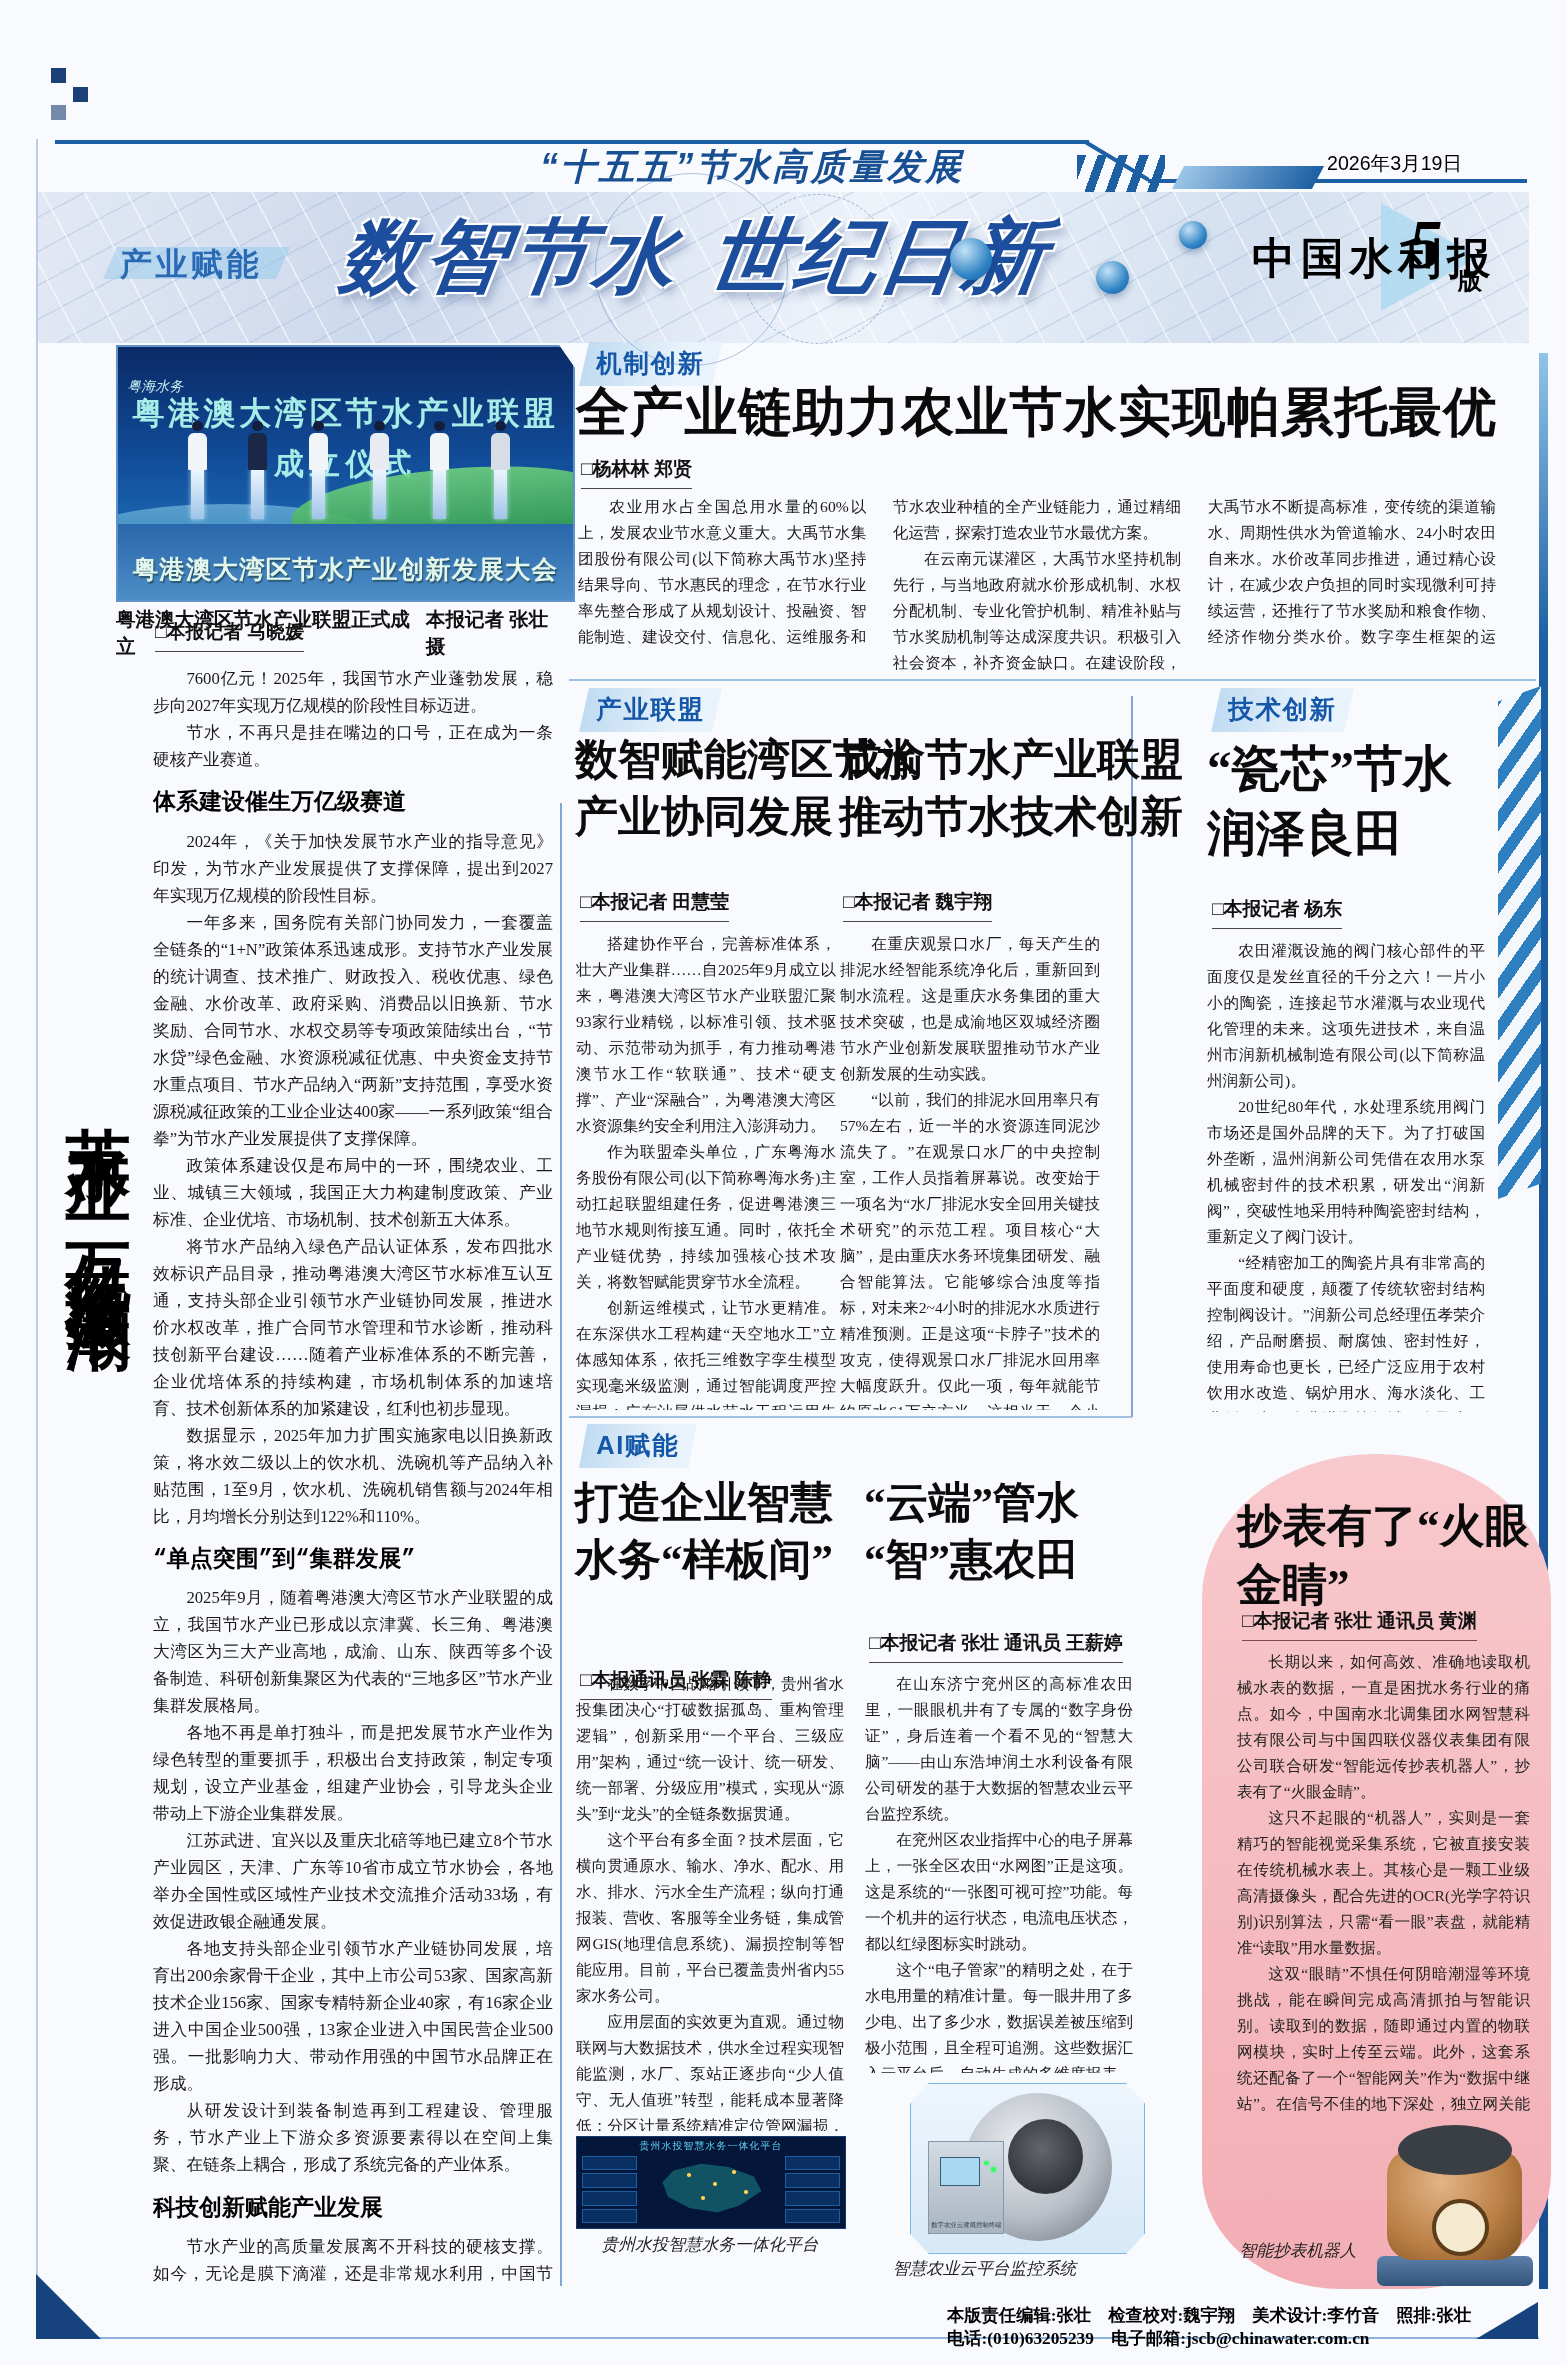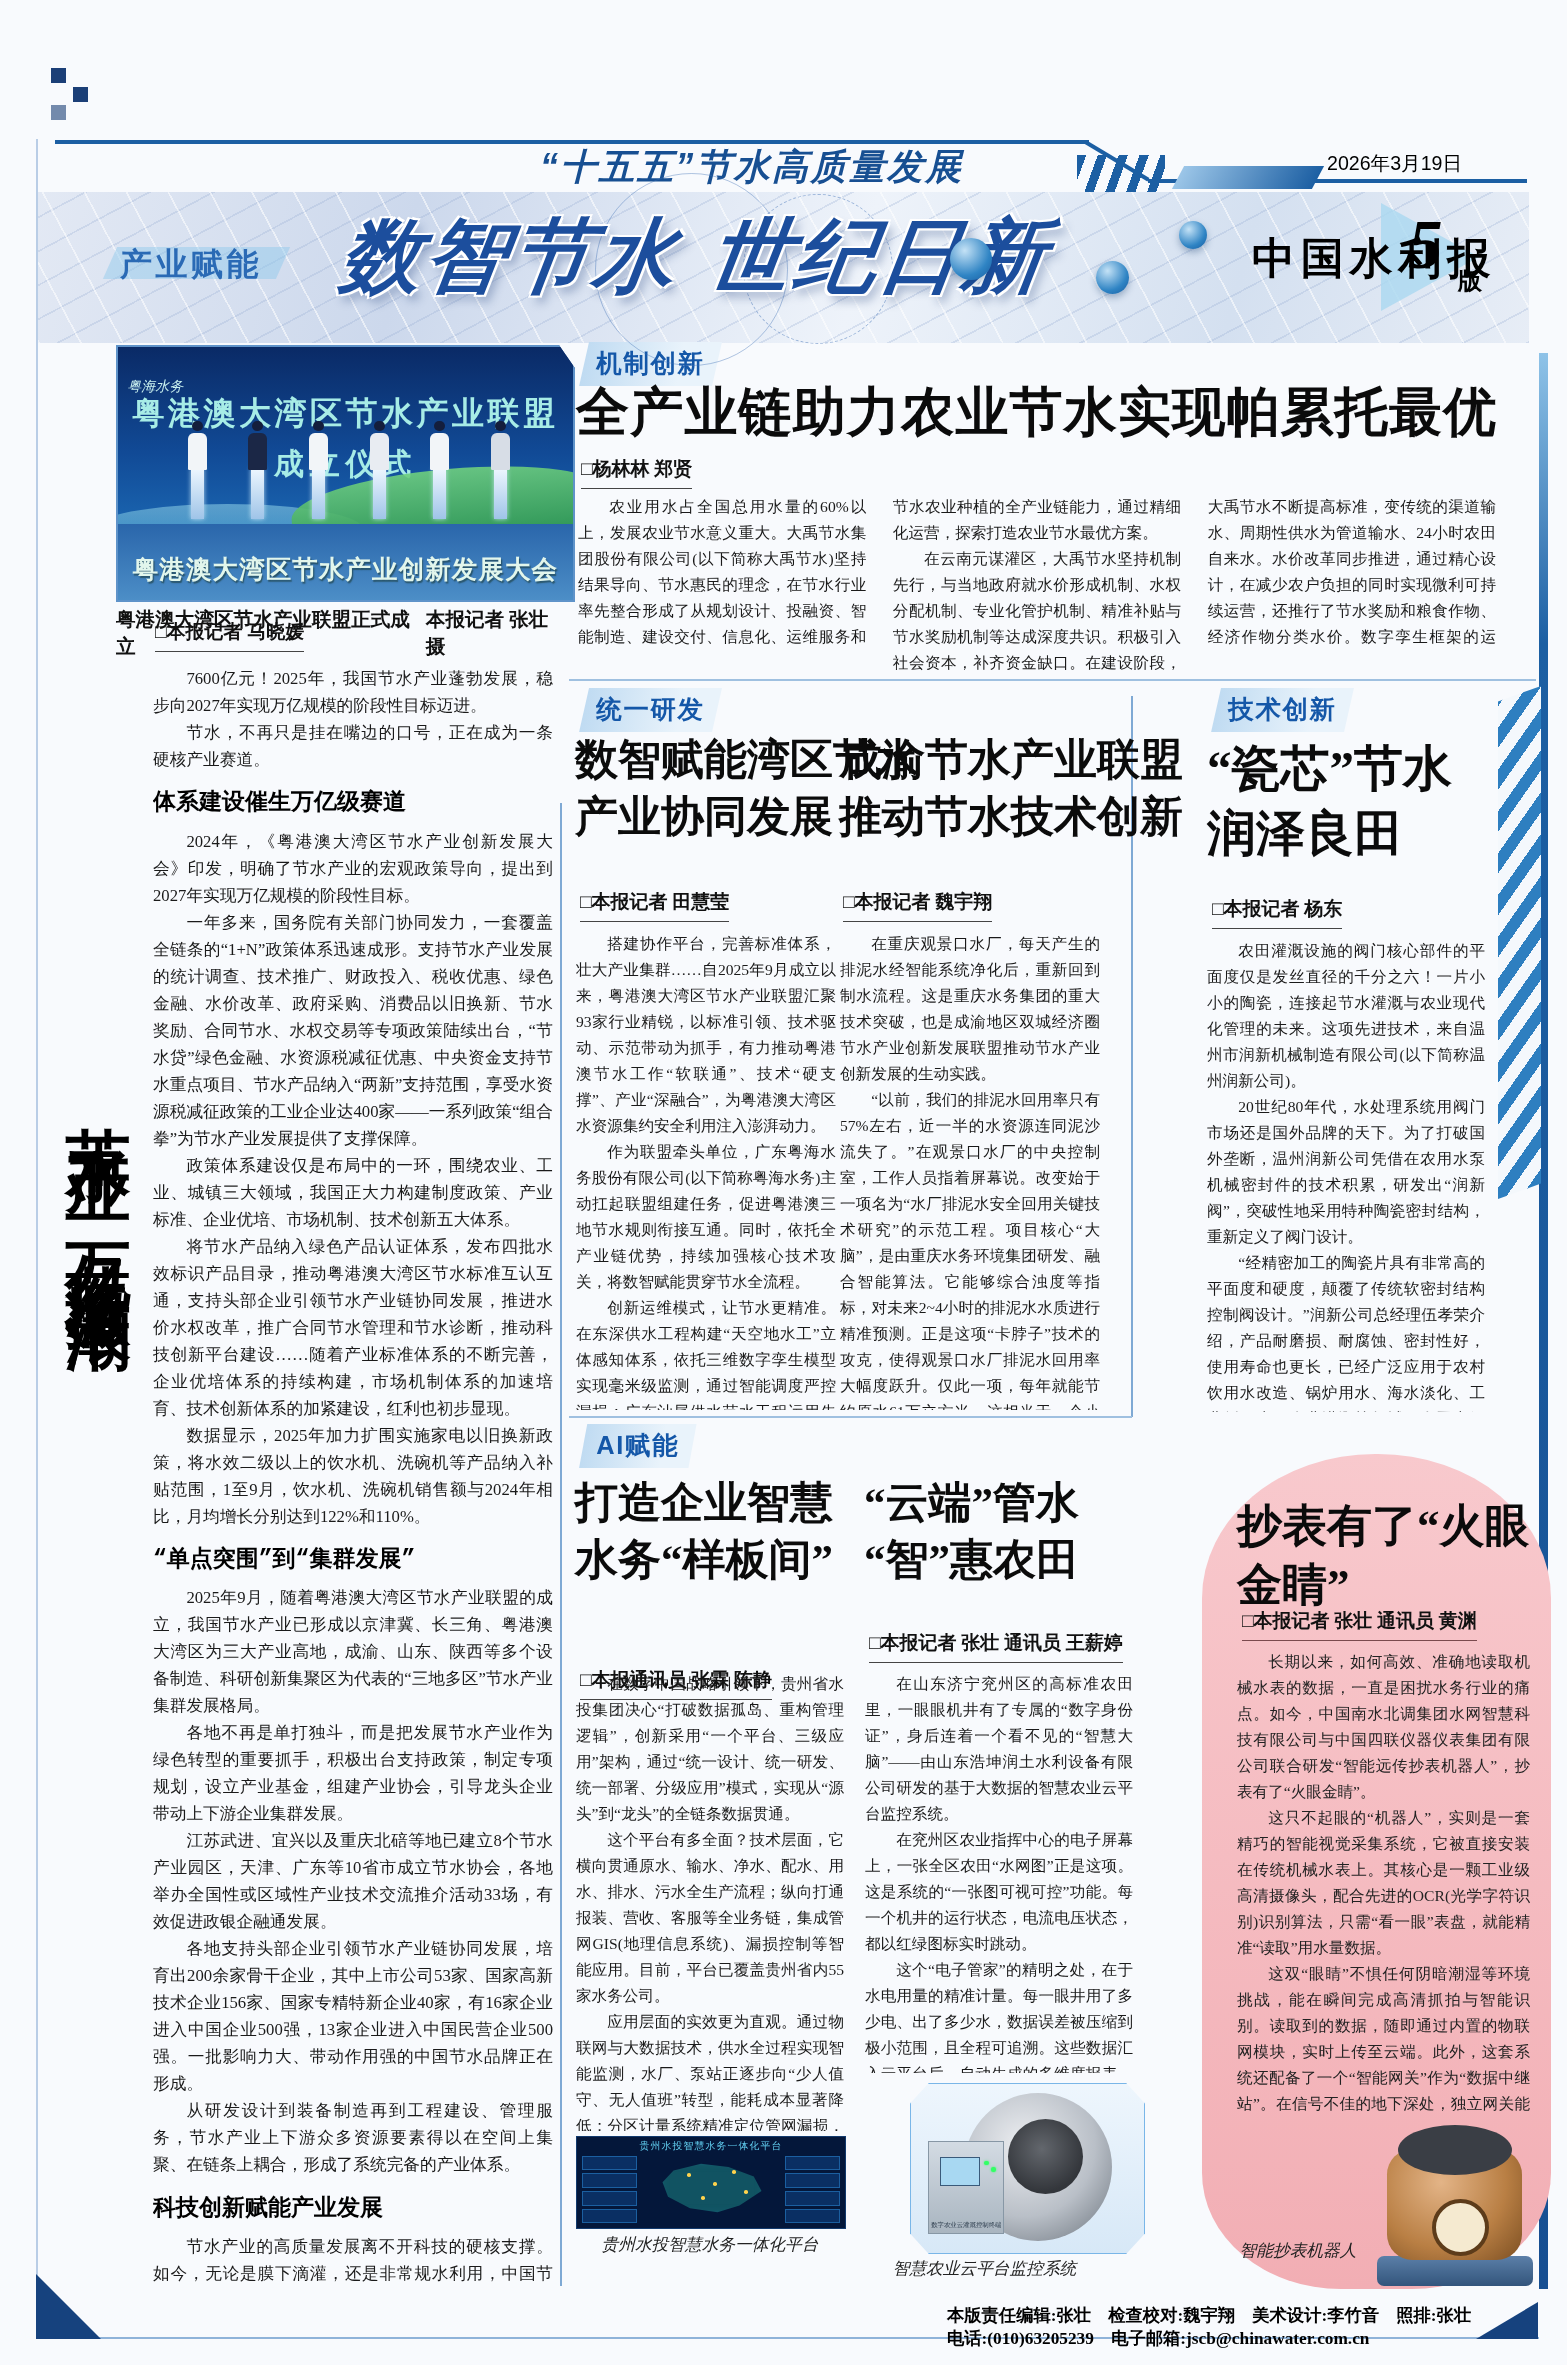--- a/index.html
+++ b/index.html
@@ -192,21 +192,21 @@
 
   <div class="abs v-headline">节水产业：万亿蓝海掀浪潮</div>
   <div class="byline" style="left:155px;top:619px;">□本报记者 马晓媛</div>
   <div class="art-body lead-body" style="left:153px;top:665px;width:400px;height:1617px;font-size:16.7px;line-height:27px;">
     <div>
         <p>7600亿元！2025年，我国节水产业蓬勃发展，稳步向2027年实现万亿规模的阶段性目标迈进。</p>
         <p>节水，不再只是挂在嘴边的口号，正在成为一条硬核产业赛道。</p>
       </div>
     <h3>体系建设催生万亿级赛道</h3>
     <div>
-        <p>2024年，《粤港澳大湾区节水产业创新发展大会》印发，明确了节水产业的宏观政策导向，提出到2027年实现万亿规模的阶段性目标。</p>
+        <p>2024年，《关于加快发展节水产业的指导意见》印发，为节水产业发展提供了支撑保障，提出到2027年实现万亿规模的阶段性目标。</p>
         <p>一年多来，国务院有关部门协同发力，一套覆盖全链条的“1+N”政策体系迅速成形。支持节水产业发展的统计调查、技术推广、财政投入、税收优惠、绿色金融、水价改革、政府采购、消费品以旧换新、节水奖励、合同节水、水权交易等专项政策陆续出台，“节水贷”绿色金融、水资源税减征优惠、中央资金支持节水重点项目、节水产品纳入“两新”支持范围，享受水资源税减征政策的工业企业达400家——一系列政策“组合拳”为节水产业发展提供了支撑保障。</p>
         <p>政策体系建设仅是布局中的一环，围绕农业、工业、城镇三大领域，我国正大力构建制度政策、产业标准、企业优培、市场机制、技术创新五大体系。</p>
         <p>将节水产品纳入绿色产品认证体系，发布四批水效标识产品目录，推动粤港澳大湾区节水标准互认互通，支持头部企业引领节水产业链协同发展，推进水价水权改革，推广合同节水管理和节水诊断，推动科技创新平台建设……随着产业标准体系的不断完善，企业优培体系的持续构建，市场机制体系的加速培育、技术创新体系的加紧建设，红利也初步显现。</p>
         <p>数据显示，2025年加力扩围实施家电以旧换新政策，将水效二级以上的饮水机、洗碗机等产品纳入补贴范围，1至9月，饮水机、洗碗机销售额与2024年相比，月均增长分别达到122%和110%。</p>
       </div>
     <h3>“单点突围”到“集群发展”</h3>
     <div>
         <p>2025年9月，随着粤港澳大湾区节水产业联盟的成立，我国节水产业已形成以京津冀、长三角、粤港澳大湾区为三大产业高地，成渝、山东、陕西等多个设备制造、科研创新集聚区为代表的“三地多区”节水产业集群发展格局。</p>
         <p>各地不再是单打独斗，而是把发展节水产业作为绿色转型的重要抓手，积极出台支持政策，制定专项规划，设立产业基金，组建产业协会，引导龙头企业带动上下游企业集群发展。</p>
         <p>江苏武进、宜兴以及重庆北碚等地已建立8个节水产业园区，天津、广东等10省市成立节水协会，各地举办全国性或区域性产业技术交流推介活动33场，有效促进政银企融通发展。</p>
@@ -226,21 +226,21 @@
       <p>农业用水占全国总用水量的60%以上，发展农业节水意义重大。大禹节水集团股份有限公司(以下简称大禹节水)坚持结果导向、节水惠民的理念，在节水行业率先整合形成了从规划设计、投融资、智能制造、建设交付、信息化、运维服务和节水农业种植的全产业链能力，通过精细化运营，探索打造农业节水最优方案。</p>
       <p>在云南元谋灌区，大禹节水坚持机制先行，与当地政府就水价形成机制、水权分配机制、专业化管护机制、精准补贴与节水奖励机制等达成深度共识。积极引入社会资本，补齐资金缺口。在建设阶段，大禹节水不断提高标准，变传统的渠道输水、周期性供水为管道输水、24小时农田自来水。水价改革同步推进，通过精心设计，在减少农户负担的同时实现微利可持续运营，还推行了节水奖励和粮食作物、经济作物分类水价。数字孪生框架的运用，让整个灌区在云端有了“双胞胎兄弟”，全流程数字管理让效率大幅提升。</p>
     </div>
 
   <div class="hline" style="left:569px;top:679px;width:967px;"></div>
   <div class="vline" style="left:560px;top:803px;height:1483px;"></div>
   <div class="vline" style="left:1131px;top:696px;height:721px;"></div>
   <div class="hline" style="left:569px;top:1416px;width:563px;"></div>
   <div class="abs stripes"></div>
 
-  <div class="sec-label" style="left:579px;top:688px;">统一研发</div>
+  <div class="sec-label" style="left:579px;top:688px;">产业联盟</div>
   <div class="headline" style="left:575px;top:732px;font-size:43px;line-height:1.32;">数智赋能湾区节水
 产业协同发展</div>
   <div class="byline" style="left:580px;top:889px;">□本报记者 田慧莹</div>
   <div class="art-body" style="left:576px;top:931px;width:260px;height:479px;">
       <p>搭建协作平台，完善标准体系，壮大产业集群……自2025年9月成立以来，粤港澳大湾区节水产业联盟汇聚93家行业精锐，以标准引领、技术驱动、示范带动为抓手，有力推动粤港澳节水工作“软联通”、技术“硬支撑”、产业“深融合”，为粤港澳大湾区水资源集约安全利用注入澎湃动力。</p>
       <p>作为联盟牵头单位，广东粤海水务股份有限公司(以下简称粤海水务)主动扛起联盟组建任务，促进粤港澳三地节水规则衔接互通。同时，依托全产业链优势，持续加强核心技术攻关，将数智赋能贯穿节水全流程。</p>
       <p>创新运维模式，让节水更精准。在东深供水工程构建“天空地水工”立体感知体系，依托三维数字孪生模型实现毫米级监测，通过智能调度严控漏损；广东汕尾供水节水工程运用先进探测手段，铺设25.52公里封闭管道，年节水量达3600万立方米，以“物理闭环”实现节水增效；无锡德宝再生水工程找准“区域水平衡”，与上游客户、下游污水厂形成水量平衡双闭环，年替代自来水2000万吨。</p>
     </div>
   <div class="headline" style="left:839px;top:732px;font-size:43px;line-height:1.32;">成渝节水产业联盟
 推动节水技术创新</div>

